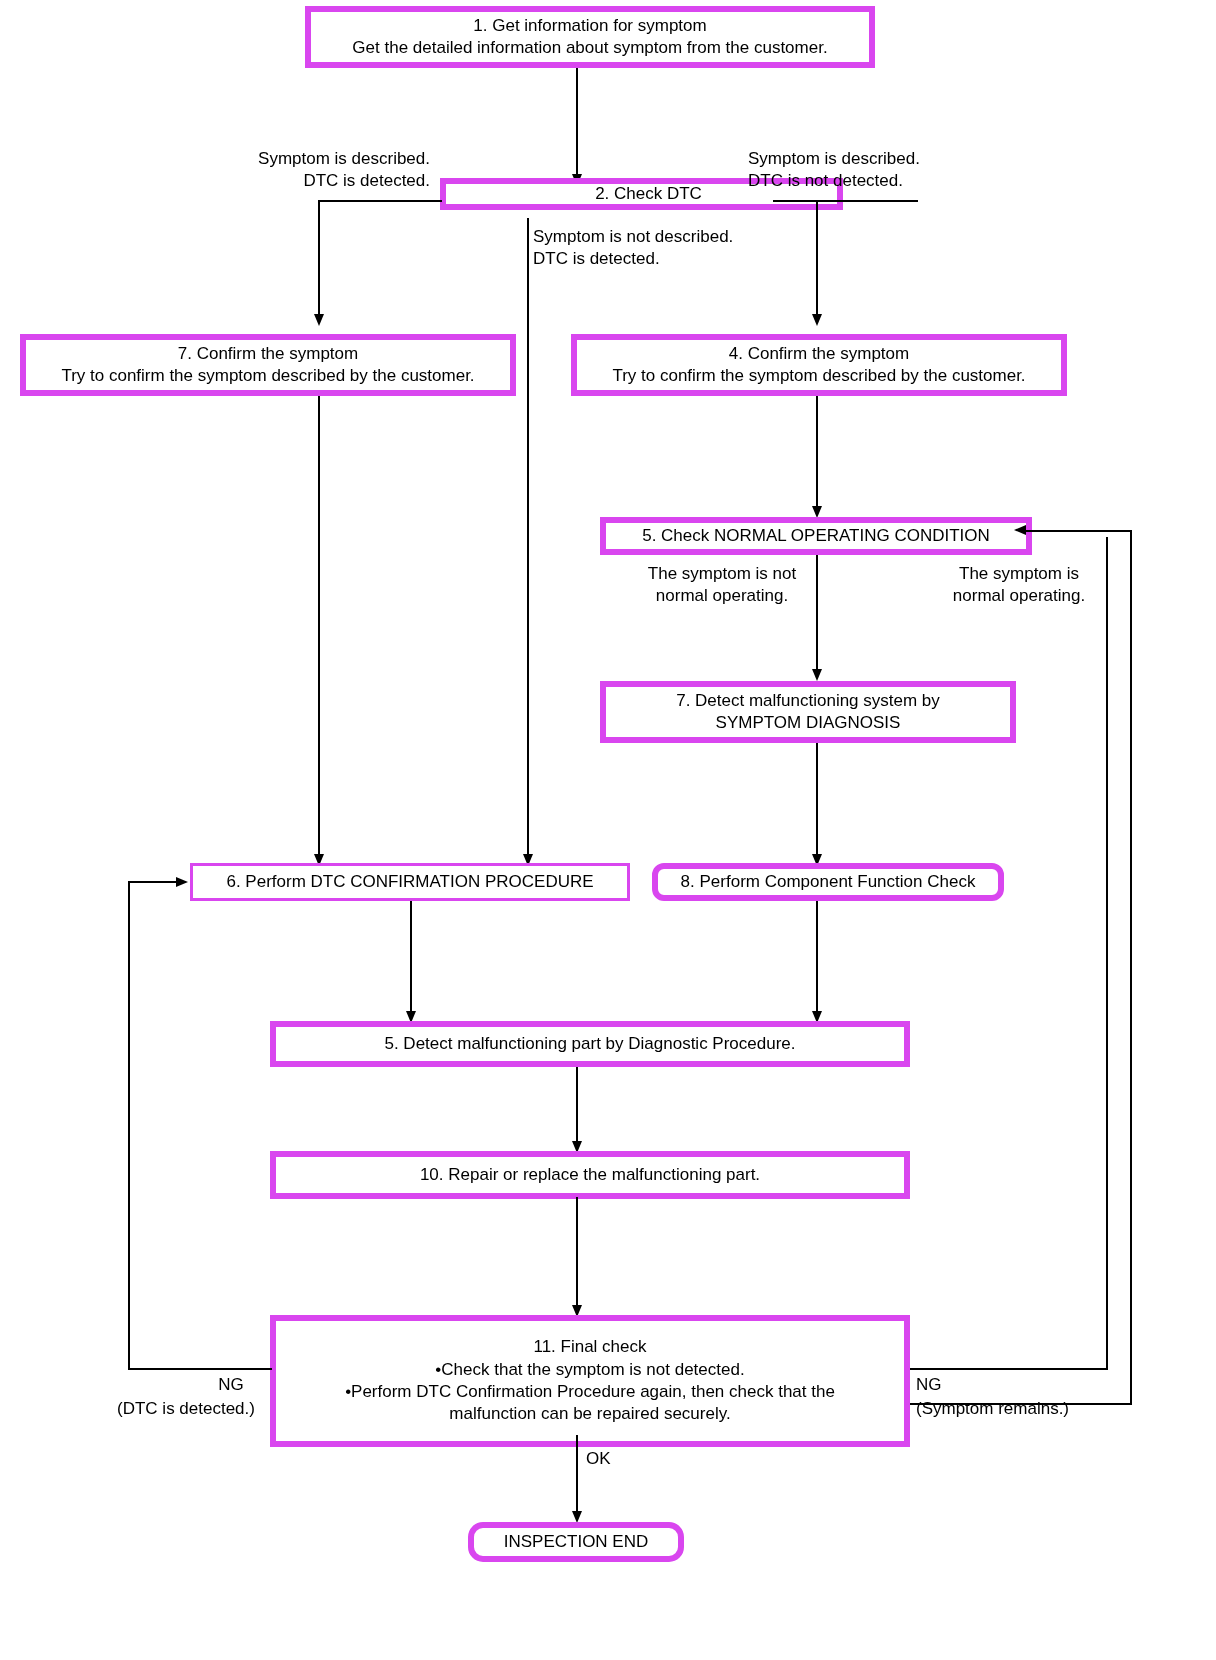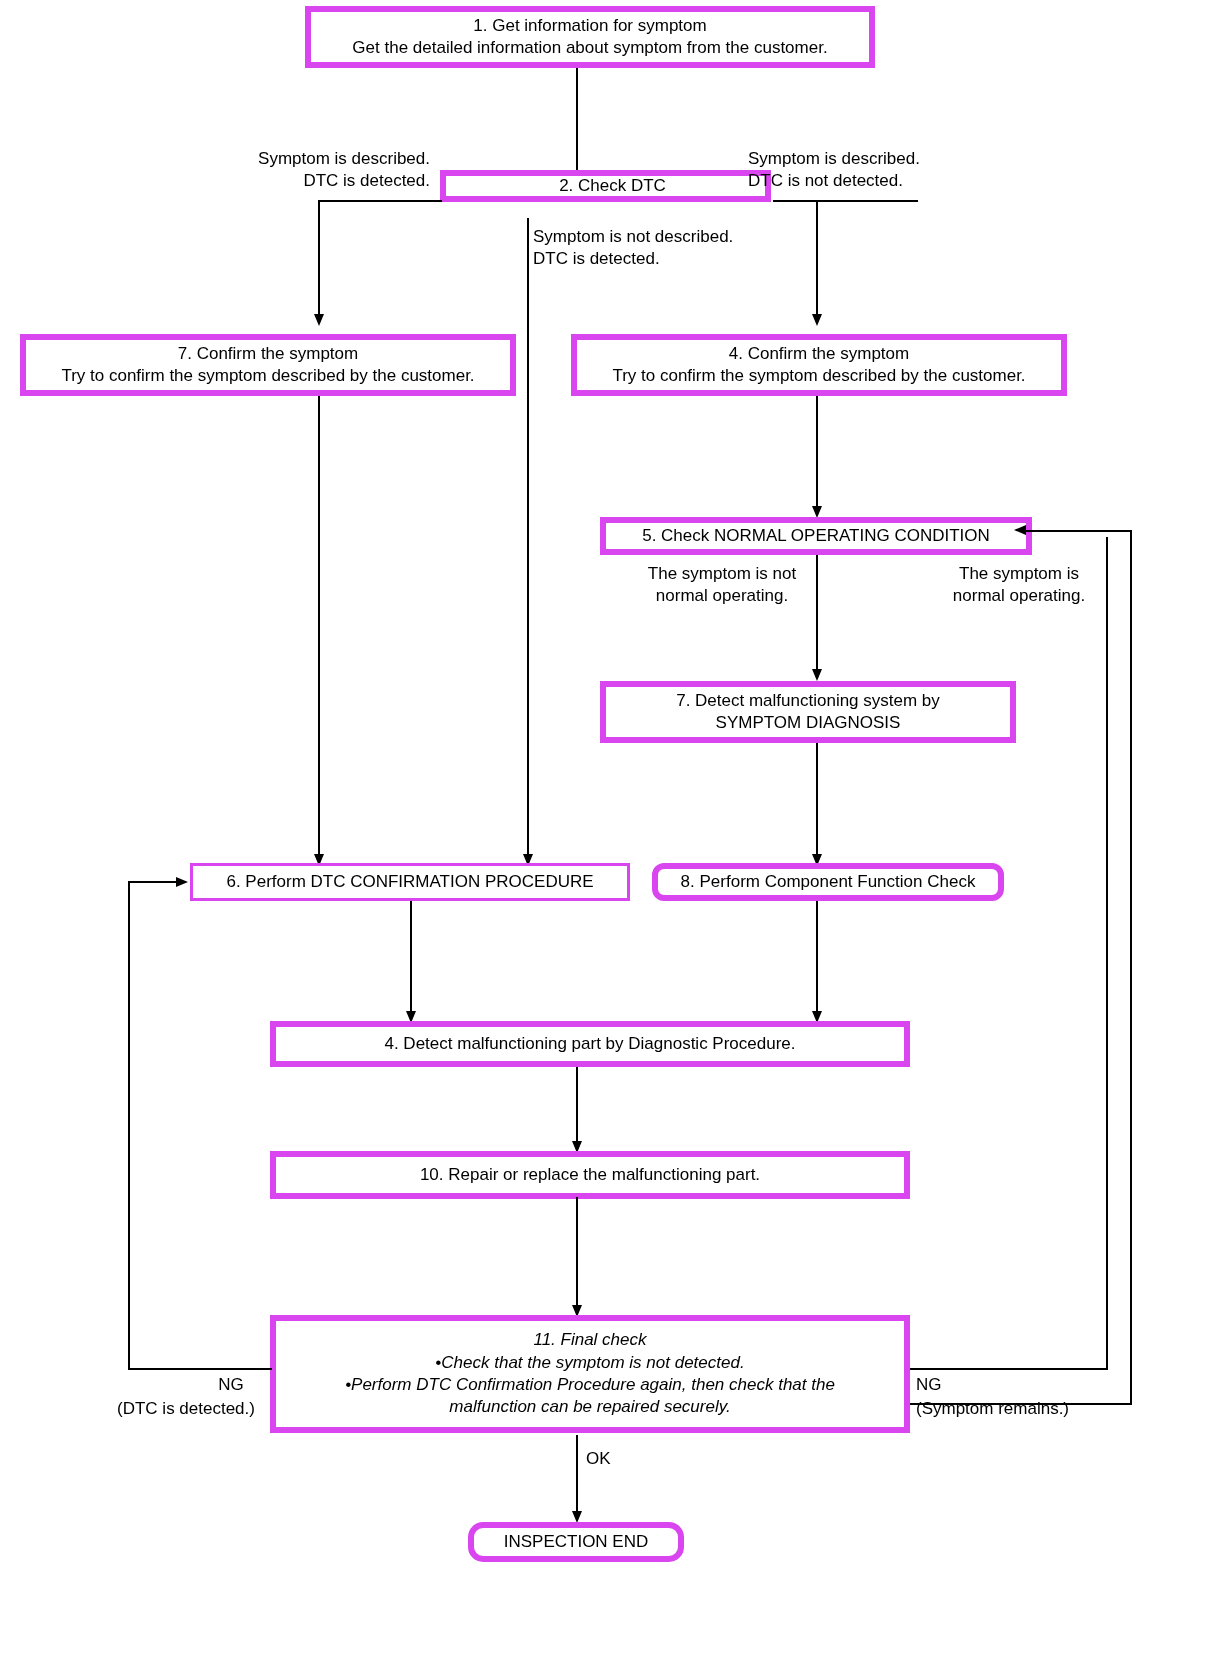--- a/index.html
+++ b/index.html
@@ -81,21 +81,21 @@
 <div id="canvas">
 
   <div class="box" style="left:305px; top:6px; width:570px; height:62px;">
     <span class="ln">1. Get information for symptom</span>
     <span class="ln">Get the detailed information about symptom from the customer.</span>
   </div>
 
   <div class="vline" style="left:576px; top:68px; height:108px;"></div>
   <div class="arrow-d" style="left:572px; top:174px;"></div>
 
-  <div class="box" style="left:440px; top:170px; width:331px; height:32px;padding-left:20px;">
+  <div class="box" style="left:440px; top:178px; width:403px; height:32px;padding-left:20px;">
     <span class="ln">2. Check DTC</span>
   </div>
 
   <div class="lbl r" style="left:130px; top:148px; width:300px;">Symptom is described.</div>
   <div class="lbl r" style="left:130px; top:170px; width:300px;">DTC is detected.</div>
 
   <div class="lbl l" style="left:748px; top:148px; width:330px;">Symptom is described.</div>
   <div class="lbl l" style="left:748px; top:170px; width:330px;">DTC is not detected.</div>
 
   <div class="lbl l" style="left:533px; top:226px; width:330px;">Symptom is not described.</div>
@@ -165,34 +165,34 @@
     <span class="ln">8. Perform Component Function Check</span>
   </div>
 
   <div class="vline" style="left:410px; top:901px; height:112px;"></div>
   <div class="arrow-d" style="left:406px; top:1011px;"></div>
 
   <div class="vline" style="left:816px; top:901px; height:112px;"></div>
   <div class="arrow-d" style="left:812px; top:1011px;"></div>
 
   <div class="box" style="left:270px; top:1021px; width:640px; height:46px;">
-    <span class="ln">4. Detect malfunctioning part by Diagnostic Procedure.</span>
+    <span class="ln">5. Detect malfunctioning part by Diagnostic Procedure.</span>
   </div>
 
   <div class="vline" style="left:576px; top:1067px; height:76px;"></div>
   <div class="arrow-d" style="left:572px; top:1141px;"></div>
 
   <div class="box" style="left:270px; top:1151px; width:640px; height:48px;">
     <span class="ln">10. Repair or replace the malfunctioning part.</span>
   </div>
 
   <div class="vline" style="left:576px; top:1197px; height:110px;"></div>
   <div class="arrow-d" style="left:572px; top:1305px;"></div>
 
-  <div class="box" style="left:270px; top:1315px; width:640px; height:118px;font-style:italic;">
+  <div class="box" style="left:270px; top:1315px; width:640px; height:132px;">
     <span class="ln">11. Final check</span>
     <span class="ln">•Check that the symptom is not detected.</span>
     <span class="ln">•Perform DTC Confirmation Procedure again, then check that the</span>
     <span class="ln">malfunction can be repaired securely.</span>
   </div>
 
   <div class="hline" style="left:128px; top:1368px; width:144px;"></div>
   <div class="vline" style="left:128px; top:882px; height:488px;"></div>
   <div class="hline" style="left:128px; top:881px; width:48px;"></div>
   <div class="arrow-r" style="left:176px; top:877px;"></div>

